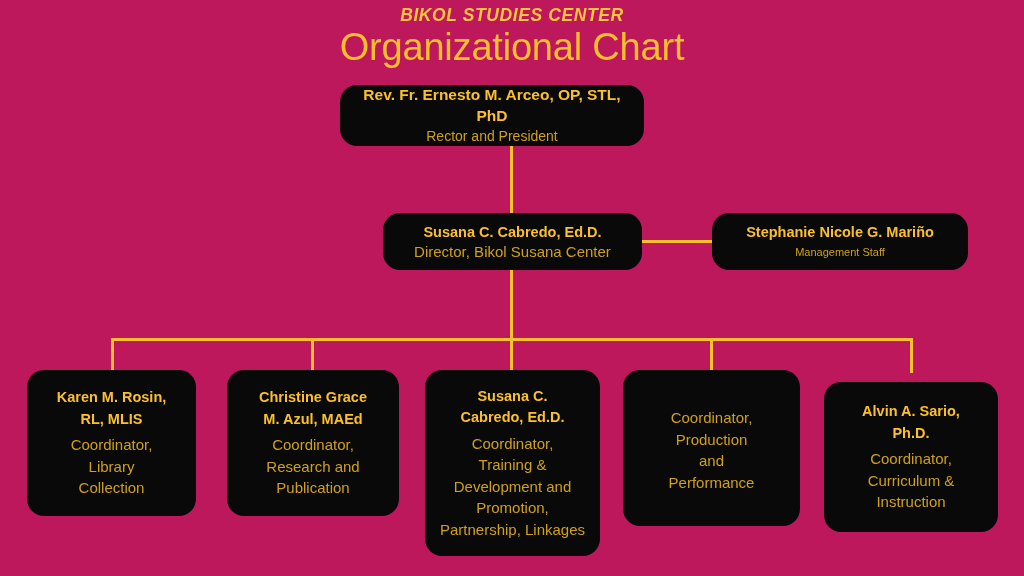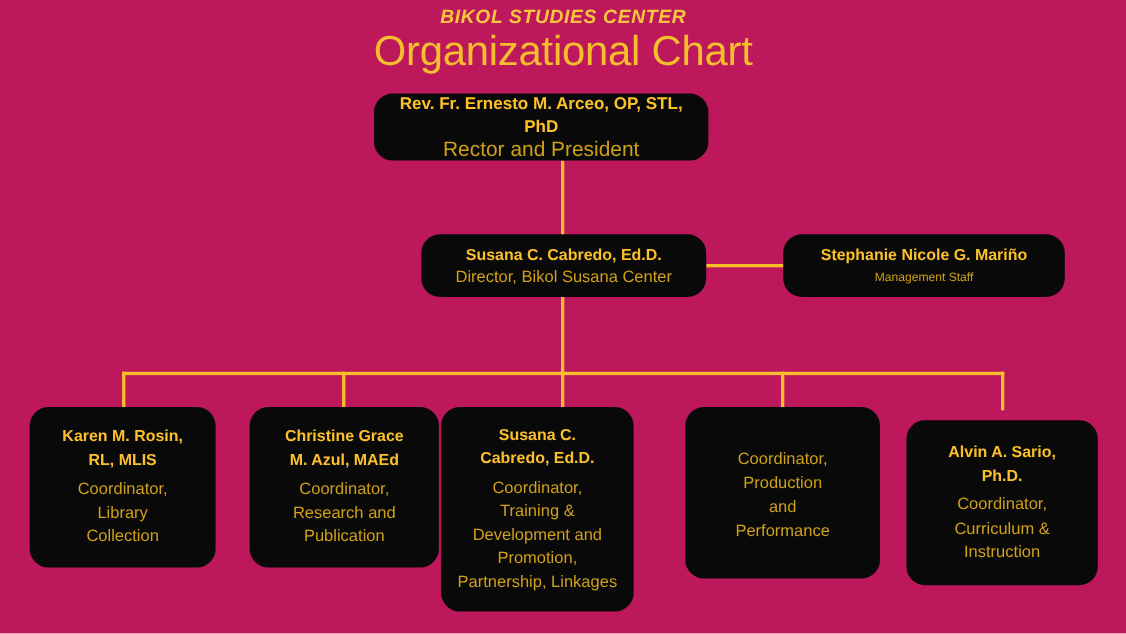--- a/index.html
+++ b/index.html
@@ -80,39 +80,39 @@
   }
   .node .rl {
     color: #CFA01A;
     font-weight: 400;
     white-space: pre-line;
   }
 
   
   .n-rector { left: 340px; top: 85px; width: 304px; height: 61px; }
   .n-rector .nm { font-size: 15.5px; line-height: 21px; }
-  .n-rector .rl { font-size: 19px; line-height: 21px; }
+  .n-rector .rl { font-size: 14px; line-height: 21px; }
 
   
   .n-director { left: 383px; top: 213px; width: 259px; height: 57px; }
   .n-director .nm { font-size: 14.5px; line-height: 20px; }
   .n-director .rl { font-size: 15px; line-height: 20px; }
 
   .n-mgmt { left: 712px; top: 213px; width: 256px; height: 57px; }
   .n-mgmt .nm { font-size: 14.5px; line-height: 20px; }
   .n-mgmt .rl { font-size: 11px; line-height: 20px; }
 
   
   .lvl3 { }
   .lvl3 .nm { font-size: 14.5px; line-height: 21.5px; }
   .lvl3 .rl { font-size: 15px; line-height: 21.5px; margin-top: 4px; }
 
   .n-c1 { left: 27px;  top: 370px; width: 169px; height: 146px; }
   .n-c2 { left: 227px; top: 370px; width: 172px; height: 146px; }
-  .n-c3 { left: 401px; top: 370px; width: 175px; height: 186px; }
+  .n-c3 { left: 425px; top: 370px; width: 175px; height: 186px; }
   .n-c4 { left: 623px; top: 370px; width: 177px; height: 156px; }
   .n-c5 { left: 824px; top: 382px; width: 174px; height: 150px; }
 </style>
 </head>
 <body>
 
 <div id="stage">
 
   <div class="hdr">
     <div class="hdr-eyebrow">BIKOL STUDIES CENTER</div>

